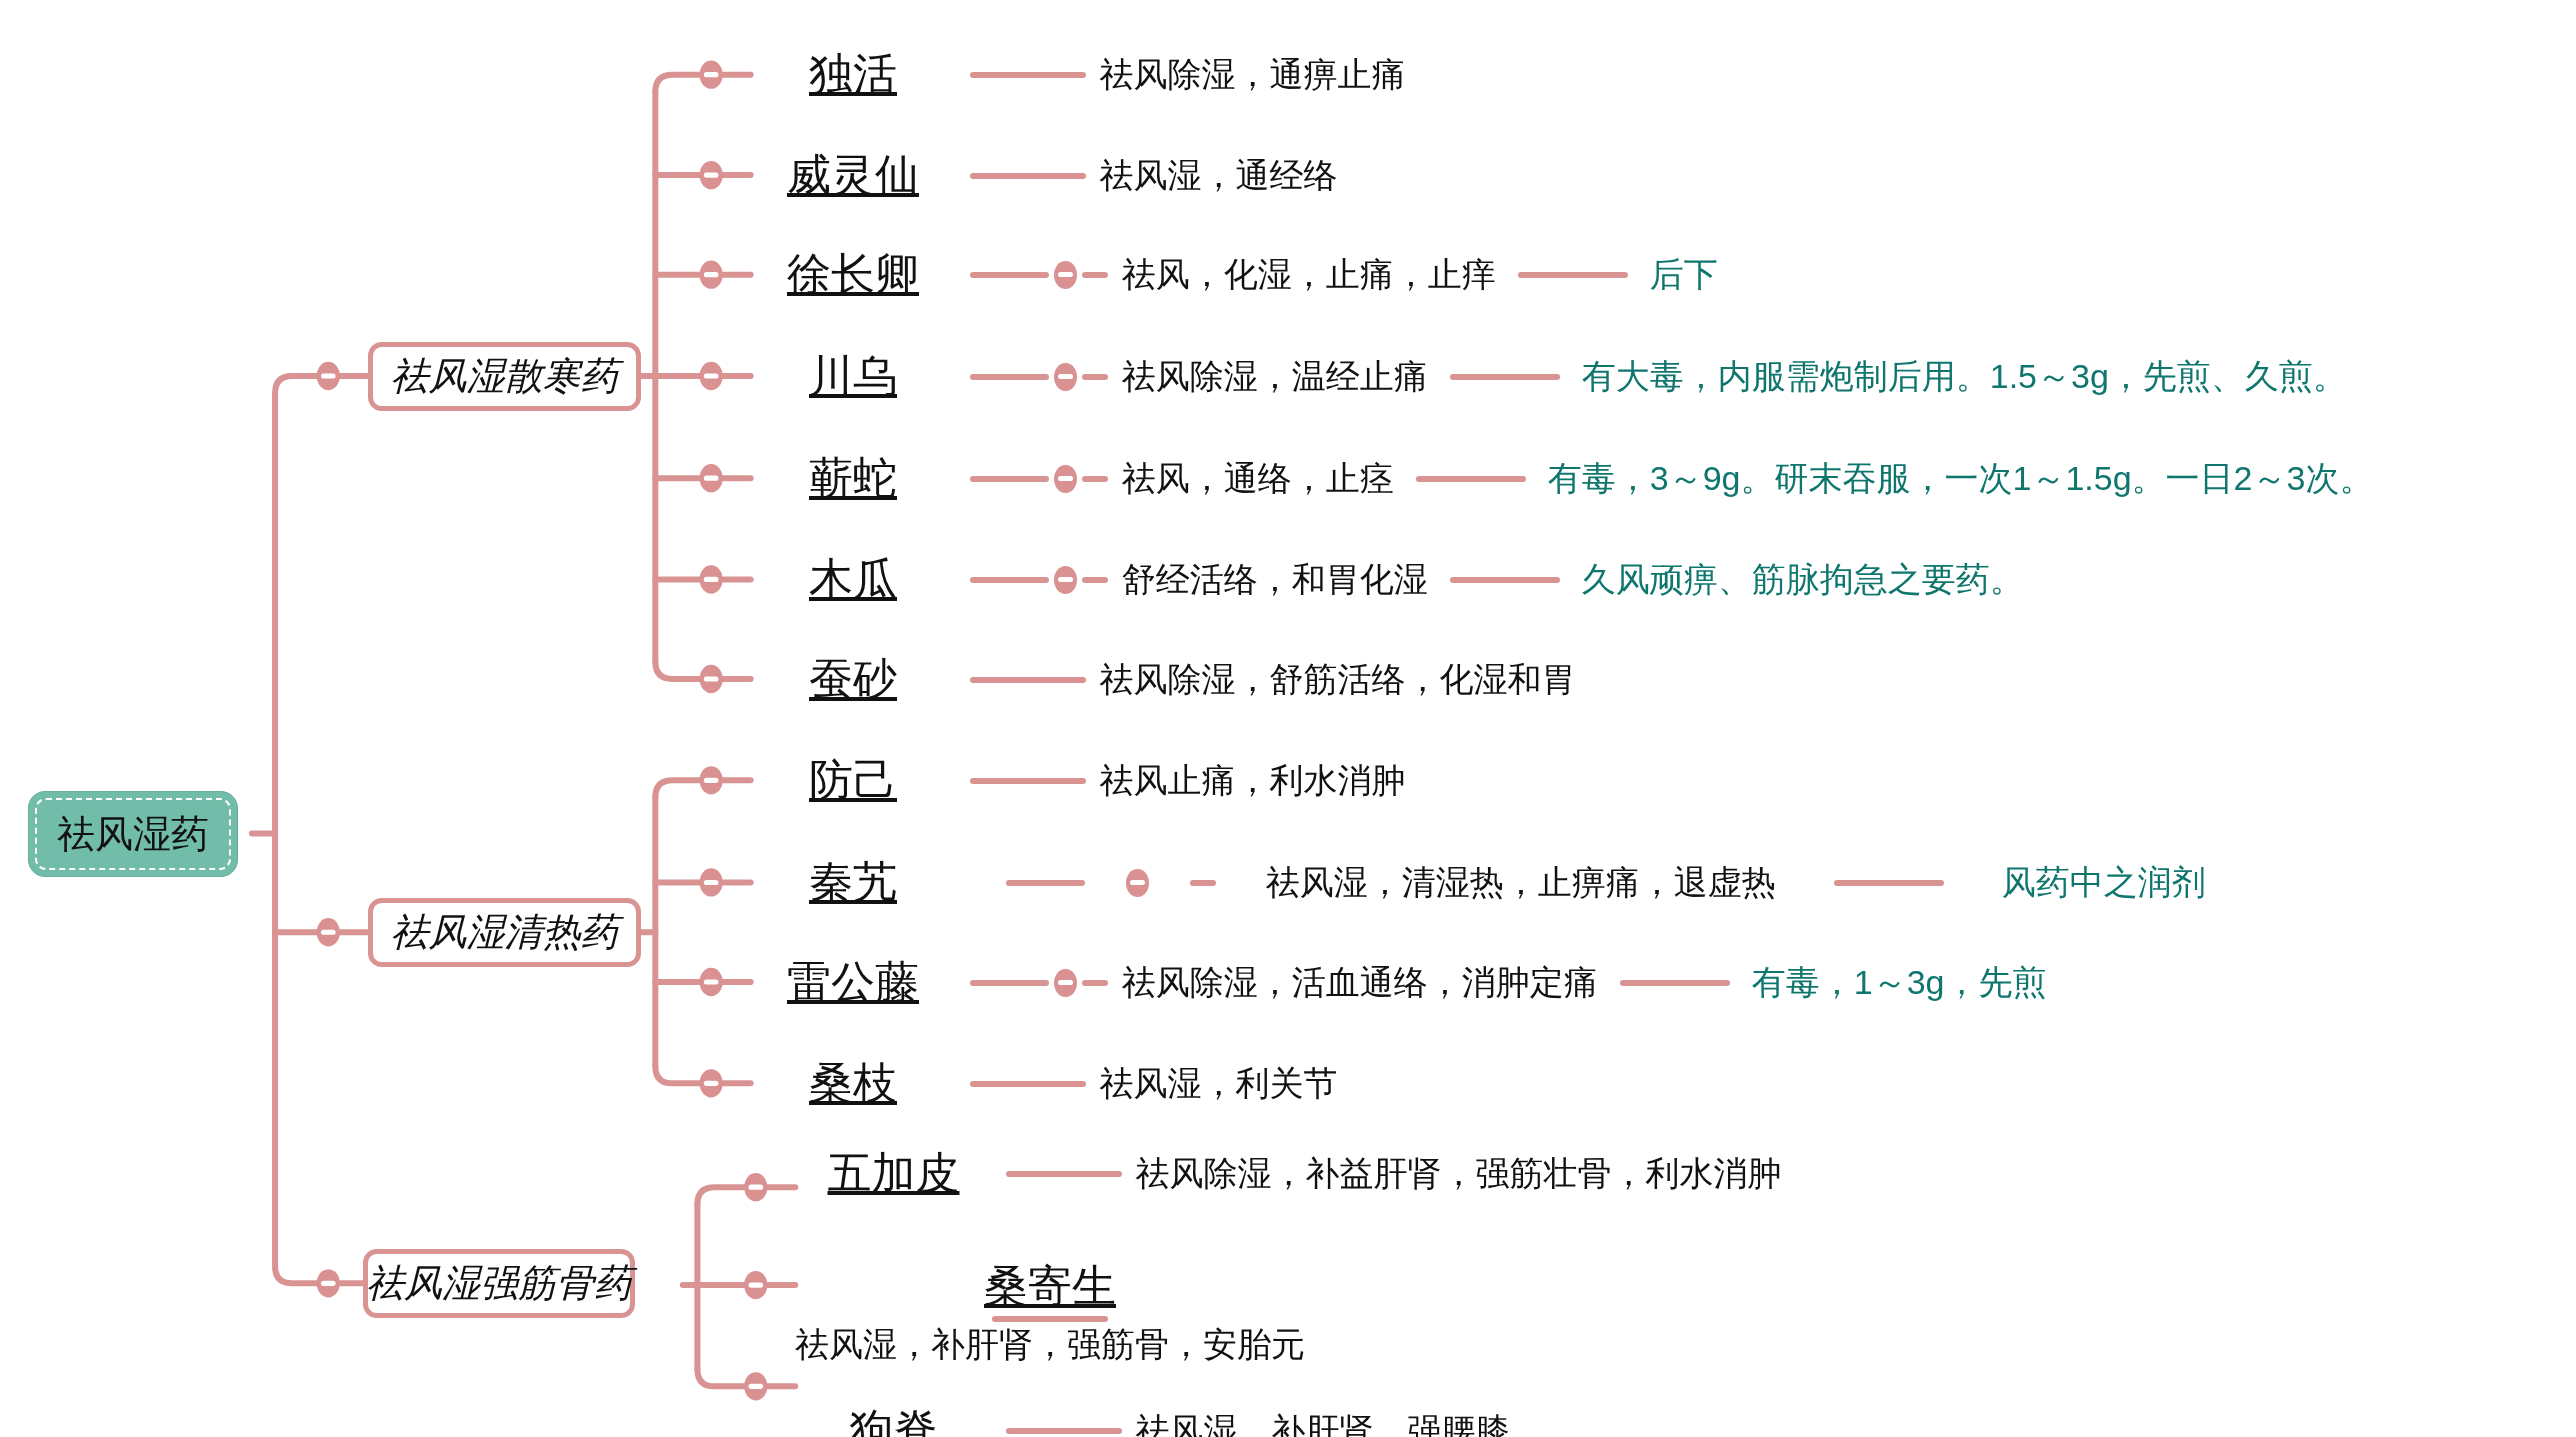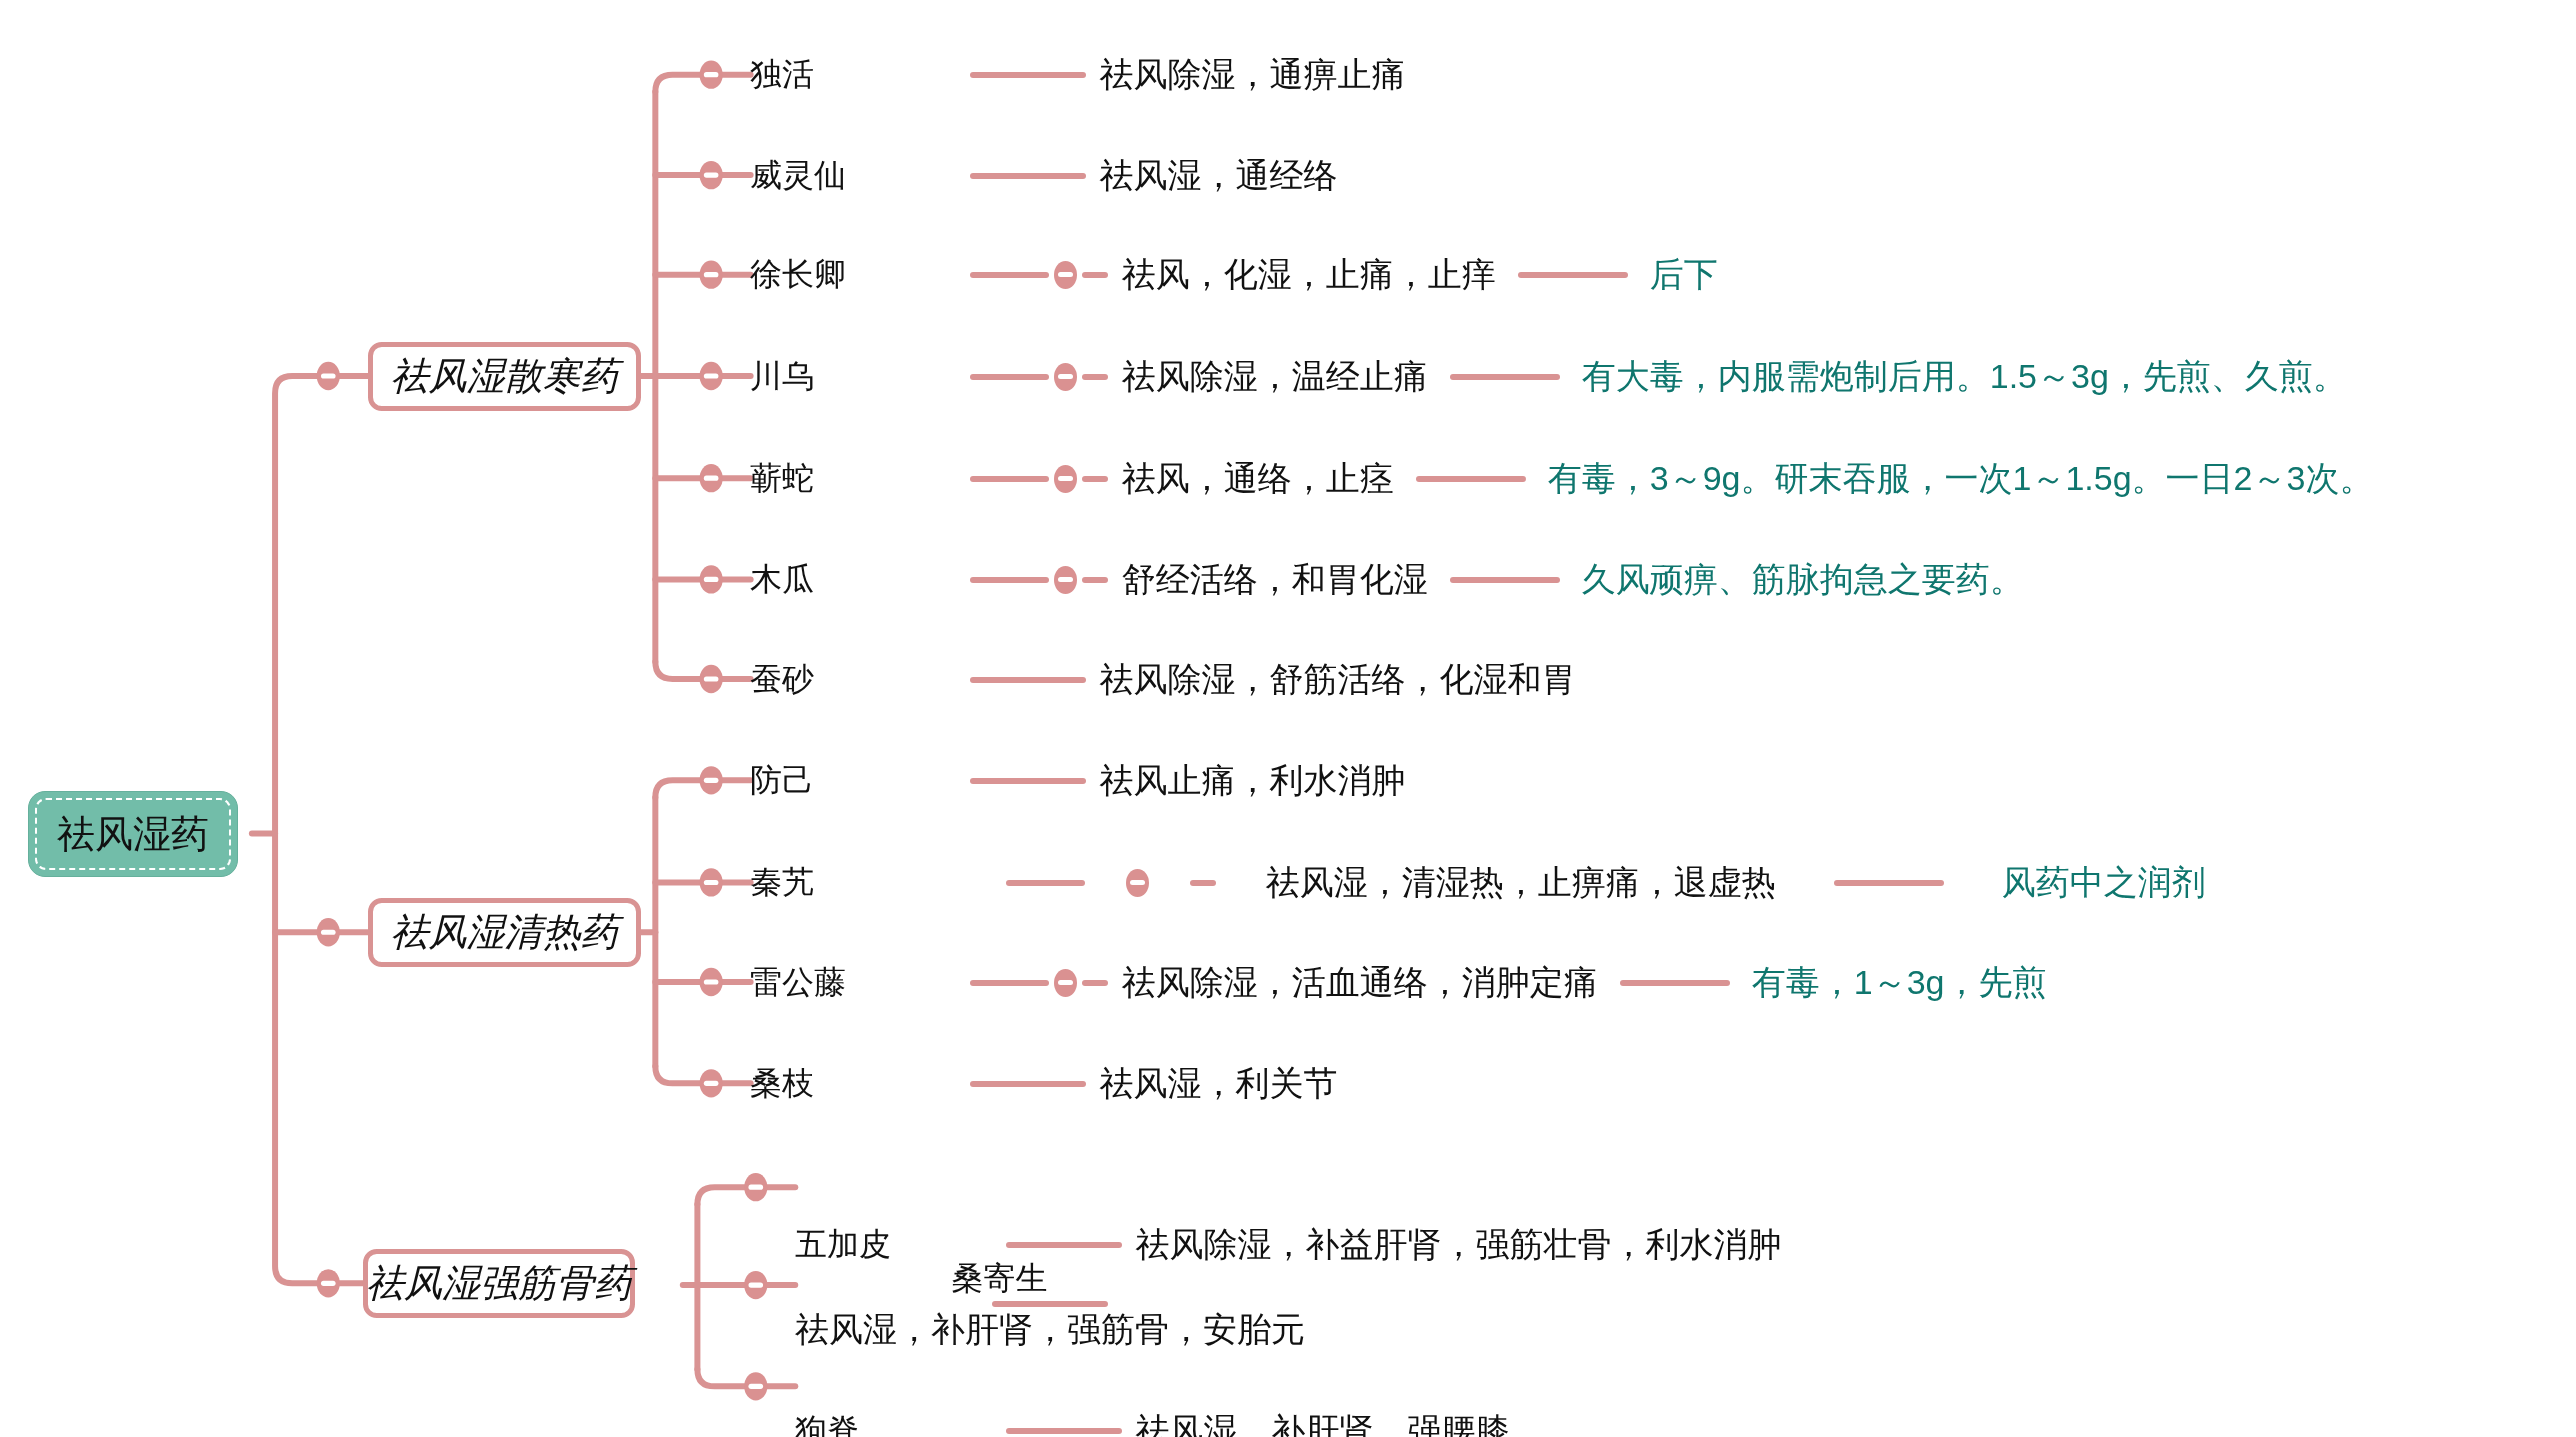--- a/index.html
+++ b/index.html
@@ -35,21 +35,21 @@
   #branch-box-2{left:363px;top:1249px;width:272px;}
 
   
   .row{
     position:absolute;height:57px;display:flex;align-items:center;
     white-space:nowrap;
   }
   .row.g12{left:750px;}
   .row.g3{left:795px;}
   .herb-name{
-    width:206px;font-size:32px;font-weight:500;flex:0 0 auto;
+    width:206px;text-align:center;font-size:44px;font-weight:500;flex:0 0 auto;text-decoration:underline;
   }
   .row.g3 .herb-name{width:197px;}
   .wire-h{
     height:6px;background:#D99393;border-radius:3.4px;flex:0 0 auto;
   }
   .wire-main{width:116px;margin:0 13.7px;}
   .wire-short{width:79px;margin:0 5.2px 0 13.7px;}
   .wire-stub{width:26px;margin:0 13.7px 0 5.2px;}
   .wire-note{width:110px;margin:0 22px;}
   .node-dot{
@@ -60,21 +60,21 @@
     content:"";position:absolute;left:50%;top:50%;width:14.6px;height:5.2px;
     margin:-2.6px 0 0 -7.3px;background:#ffffff;border-radius:2.6px;
   }
   .herb-desc{font-size:34px;font-weight:500;flex:0 0 auto;}
   .herb-note{font-size:34px;font-weight:500;color:#0f766e;flex:0 0 auto;}
 
   
   #row-0{top:46px;}   #row-1{top:147px;}  #row-2{top:246px;}  #row-3{top:348px;}
   #row-4{top:450px;}  #row-5{top:551px;}  #row-6{top:651px;}
   #row-7{top:752px;}  #row-8{top:854px;gap:36px;}  #row-9{top:954px;} #row-10{top:1055px;}
-  #row-11{top:1216px;}#row-12{top:1257px;flex-direction:column;}#row-13{top:1402px;}
+  #row-11{top:1145px;}#row-12{top:1257px;flex-direction:column;}#row-13{top:1402px;}
 </style>
 </head>
 <body>
 
 <div id="stage">
 
   <svg class="wires" viewBox="0 0 3000 1674">
     <g fill="none" stroke="#D99393" stroke-width="7" stroke-linecap="round">
 
       <path d="M293 971 H320"></path>

